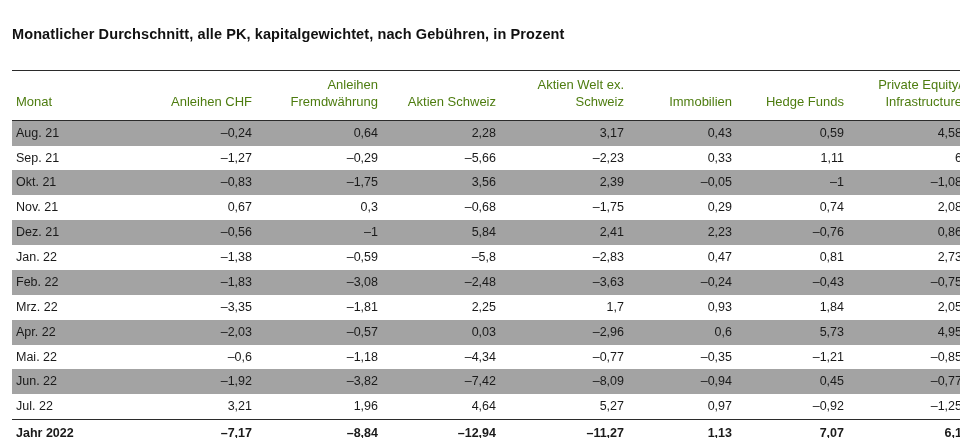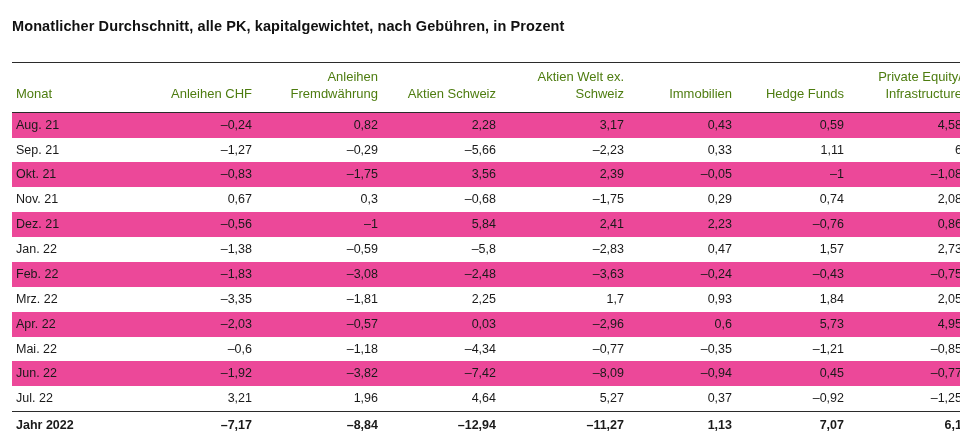--- a/index.html
+++ b/index.html
@@ -11,21 +11,21 @@
     height: 438px;
     background: #ffffff;
     font-family: "Liberation Sans", sans-serif;
     color: #1a1a1a;
     overflow: hidden;
   }
   .page {
     width: 960px;
     height: 438px;
     box-sizing: border-box;
-    padding: 8px 12px;
+    padding: 16px 12px;
     position: relative;
   }
   .title {
     font-size: 14.5px;
     font-weight: bold;
     color: #111111;
     letter-spacing: 0.1px;
     padding: 10px 0 0 0;
     line-height: 1.2;
   }
@@ -56,21 +56,21 @@
     text-align: right;
     padding: 4px 8px 4px 8px;
     line-height: 1.35;
     white-space: nowrap;
   }
   table.data tbody td.col-month {
     text-align: left;
     padding-left: 4px;
   }
   tbody tr.shaded td {
-    background: #ec4899;
+    background: #a3a3a3;
   }
   tbody tr.total td {
     font-weight: bold;
     border-top: 1.5px solid #2b2b2b;
     padding-top: 5px;
     padding-bottom: 5px;
   }
   .colw-month { width: 130px; }
   .colw-1 { width: 118px; }
   .colw-2 { width: 126px; }
@@ -107,21 +107,21 @@
         <th>Aktien Welt ex. Schweiz</th>
         <th>Immobilien</th>
         <th>Hedge Funds</th>
         <th>Private Equity/ Infrastructure</th>
       </tr>
     </thead>
     <tbody>
       <tr class="shaded">
         <td class="col-month">Aug. 21</td>
         <td>–0,24</td>
-        <td>0,82</td>
+        <td>0,64</td>
         <td>2,28</td>
         <td>3,17</td>
         <td>0,43</td>
         <td>0,59</td>
         <td>4,58</td>
       </tr>
       <tr>
         <td class="col-month">Sep. 21</td>
         <td>–1,27</td>
         <td>–0,29</td>
@@ -161,21 +161,21 @@
         <td>–0,76</td>
         <td>0,86</td>
       </tr>
       <tr>
         <td class="col-month">Jan. 22</td>
         <td>–1,38</td>
         <td>–0,59</td>
         <td>–5,8</td>
         <td>–2,83</td>
         <td>0,47</td>
-        <td>1,57</td>
+        <td>0,81</td>
         <td>2,73</td>
       </tr>
       <tr class="shaded">
         <td class="col-month">Feb. 22</td>
         <td>–1,83</td>
         <td>–3,08</td>
         <td>–2,48</td>
         <td>–3,63</td>
         <td>–0,24</td>
         <td>–0,43</td>
@@ -220,21 +220,21 @@
         <td>–0,94</td>
         <td>0,45</td>
         <td>–0,77</td>
       </tr>
       <tr>
         <td class="col-month">Jul. 22</td>
         <td>3,21</td>
         <td>1,96</td>
         <td>4,64</td>
         <td>5,27</td>
-        <td>0,37</td>
+        <td>0,97</td>
         <td>–0,92</td>
         <td>–1,25</td>
       </tr>
       <tr class="total">
         <td class="col-month">Jahr 2022</td>
         <td>–7,17</td>
         <td>–8,84</td>
         <td>–12,94</td>
         <td>–11,27</td>
         <td>1,13</td>

